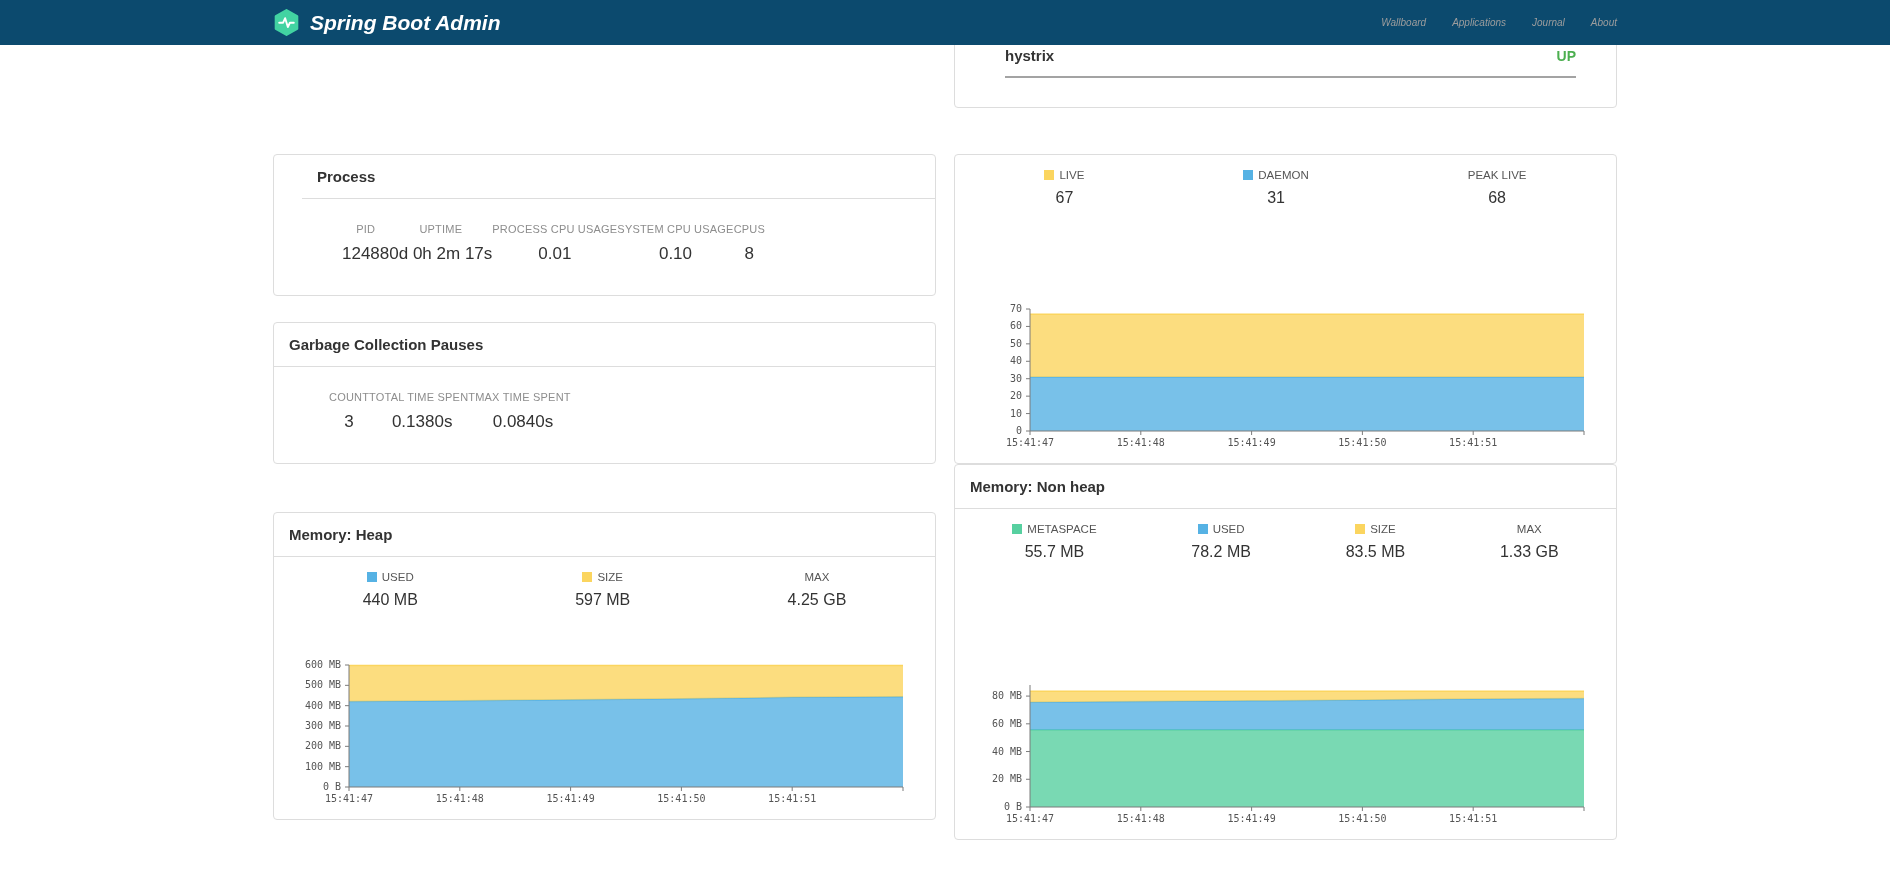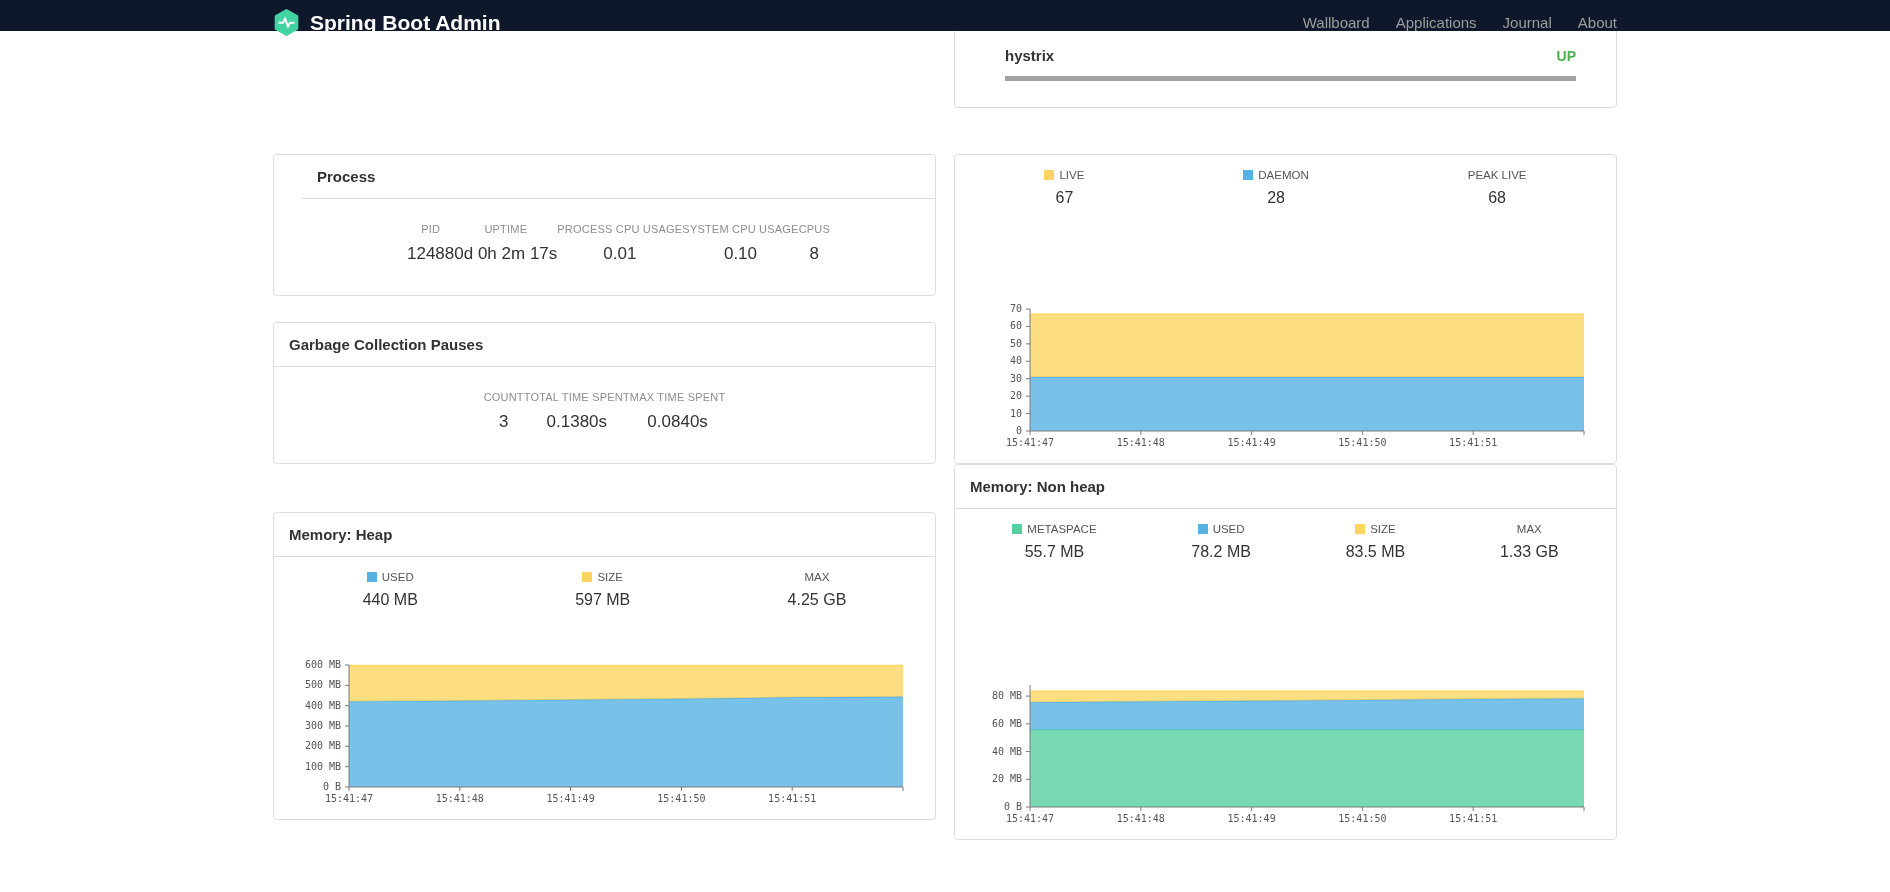--- a/index.html
+++ b/index.html
@@ -3,60 +3,60 @@
 <meta charset="utf-8">
 <style>
   *{box-sizing:border-box;}
   html,body{margin:0;padding:0;}
   body{
     width:1890px;height:892px;overflow:hidden;position:relative;
     background:#fff;color:#333;
     font-family:"Liberation Sans",sans-serif;
   }
   
-  .navbar{position:fixed;top:0;left:0;right:0;height:31px;background:#0f172a;z-index:100;}
+  .navbar{position:fixed;top:0;left:0;right:0;height:45px;background:#0c4a6e;z-index:100;font-style:italic;}
   .nav-inner{width:1344px;height:45px;margin:0 auto;display:flex;align-items:center;justify-content:space-between;}
   .brand{display:flex;align-items:center;gap:10px;color:#fff;font-size:21px;font-weight:bold;text-decoration:none;cursor:pointer;}
   .brand-logo{display:flex;align-items:center;}
   .nav-links{display:flex;align-items:center;}
-  .nav-links a{color:#9d9d9d;font-size:15px;padding:0 13px;text-decoration:none;cursor:pointer;}
+  .nav-links a{color:#9d9d9d;font-size:10px;padding:0 13px;text-decoration:none;cursor:pointer;}
   .nav-links a:last-child{padding-right:0;}
   
   .container{width:1344px;margin:0 auto;}
   .cols{display:flex;gap:18px;align-items:flex-start;}
   .col{flex:1;min-width:0;}
   
   .panel{background:#fff;border:1px solid #ddd;border-radius:4px;display:flex;flex-direction:column;overflow:hidden;}
   .panel-heading{padding:13px 15px;border-bottom:1px solid #ddd;font-size:15px;font-weight:bold;color:#333;flex:0 0 auto;}
   .panel-body{flex:1;display:flex;flex-direction:column;}
   .panel-process{margin-top:154px;height:142px;margin-bottom:26px;padding-left:28px;}
   .panel-gc{height:142px;margin-bottom:48px;}
   .panel-heap{height:308px;}
   .panel-apps{margin-top:-40px;height:148px;margin-bottom:46px;}
   .panel-threads{height:310px;}
   .panel-nonheap{height:376px;}
   
-  .metrics{display:flex;justify-content:center;padding:24px 40px 0;}
+  .metrics{display:flex;justify-content:flex-start;padding:24px 40px 0;}
   .panel-gc .metrics{padding:24px 55px 0;}
   .metric{text-align:center;}
   .metric-label{font-size:11px;color:#8d8d8d;letter-spacing:.2px;white-space:nowrap;}
   .metric-value{font-size:17px;color:#333;margin-top:9px;white-space:nowrap;}
   
   .legend{display:flex;justify-content:space-around;padding:14px 10px 0;flex:0 0 auto;}
   .legend-item{text-align:center;}
   .legend-label{font-size:11.5px;color:#555;white-space:nowrap;}
   .sq{display:inline-block;width:10px;height:10px;margin-right:5px;vertical-align:-1px;}
   .legend-value{font-size:16px;color:#333;margin-top:8px;}
   
   .chart{display:block;margin:0 auto;margin-top:auto;}
   .chart-wrap{margin-top:auto;padding:6px 8px 12px;}
   .tick{font-family:"DejaVu Sans Mono",monospace;font-size:10px;fill:#545454;}
   
   .apps-spacer{height:80px;}
-  .app-row{display:flex;justify-content:space-between;align-items:flex-end;margin:0 40px 0 50px;padding:6px 0 12px;border-bottom:5px solid #a3a3a3;}
+  .app-row{display:flex;justify-content:space-between;align-items:flex-end;margin:0 40px 0 50px;padding:6px 0 12px;border-bottom:2px solid #a3a3a3;}
   .app-name{font-size:15px;font-weight:bold;color:#333;}
   .app-status{font-size:14px;font-weight:bold;}
 </style>
 </head>
 <body>
 
 <nav class="navbar">
   <div class="nav-inner">
     <a class="brand">
       <span class="brand-logo">
@@ -197,21 +197,21 @@
 
       <section class="panel panel-threads">
         <div class="panel-body">
           <div class="legend">
             <div class="legend-item">
               <div class="legend-label"><span class="sq" style="background-color: rgb(251, 213, 95);"></span><span>LIVE</span></div>
               <div class="legend-value">67</div>
             </div>
             <div class="legend-item">
               <div class="legend-label"><span class="sq" style="background-color: rgb(86, 178, 228);"></span><span>DAEMON</span></div>
-              <div class="legend-value">28</div>
+              <div class="legend-value">31</div>
             </div>
             <div class="legend-item">
               <div class="legend-label">PEAK LIVE</div>
               <div class="legend-value">68</div>
             </div>
           </div>
           <div class="chart-wrap">
             <svg class="chart" width="616" height="150">
                 <path d="M52.0,76.0 L162.8,76.0 L273.6,76.0 L384.4,76.0 L495.2,76.0 L606.0,76.0 L606.0,130.0 L495.2,130.0 L384.4,130.0 L273.6,130.0 L162.8,130.0 L52.0,130.0 Z" fill="#56b2e4" fill-opacity="0.8" stroke="none"></path>
                 <path d="M52.0,76.0 L162.8,76.0 L273.6,76.0 L384.4,76.0 L495.2,76.0 L606.0,76.0" fill="none" stroke="#56b2e4" stroke-width="1.5"></path>

